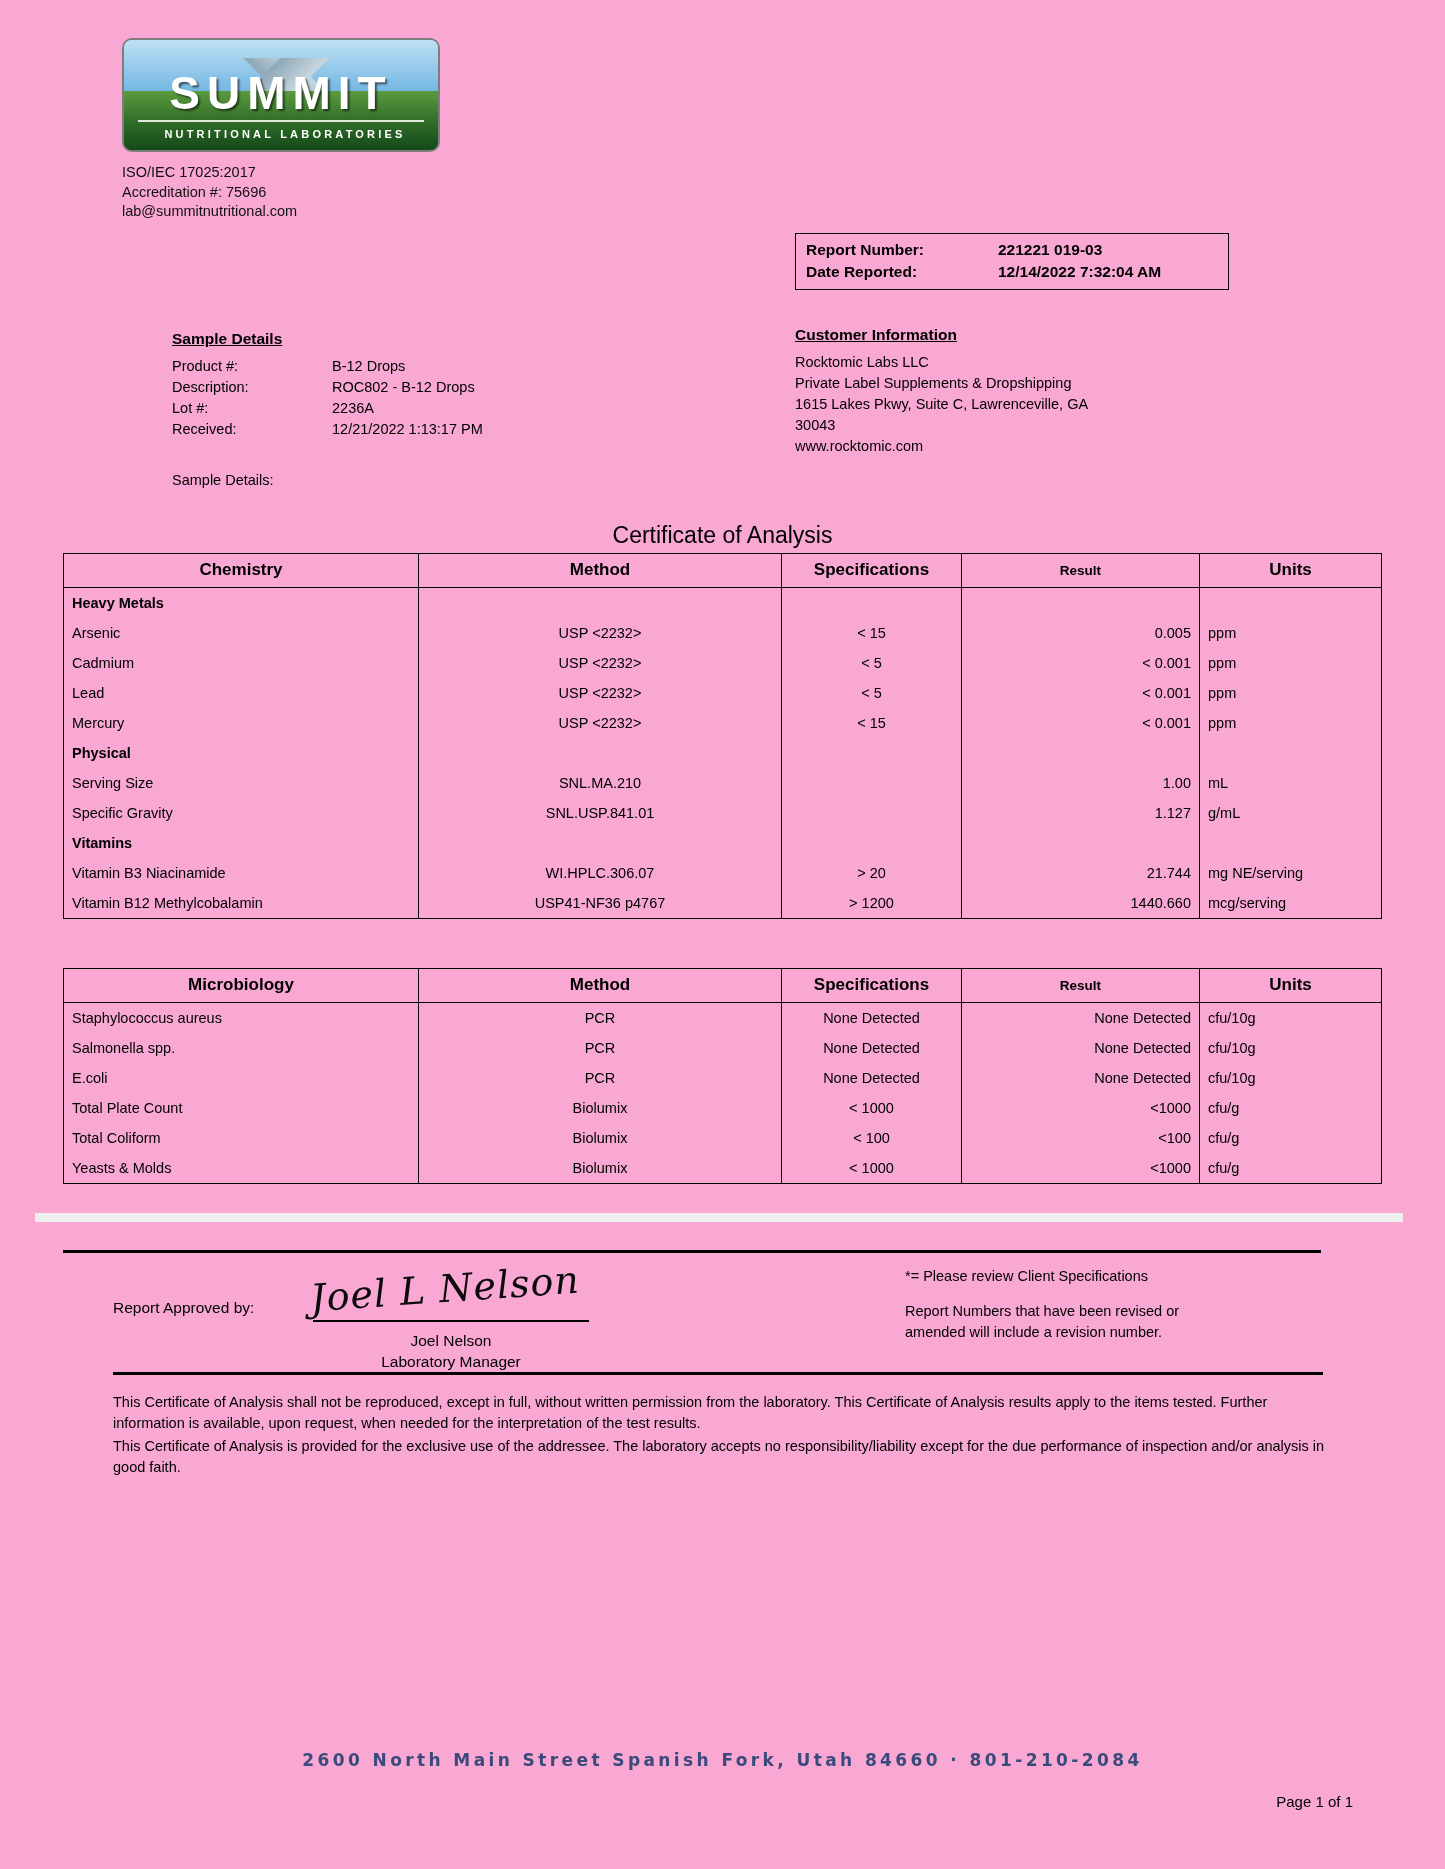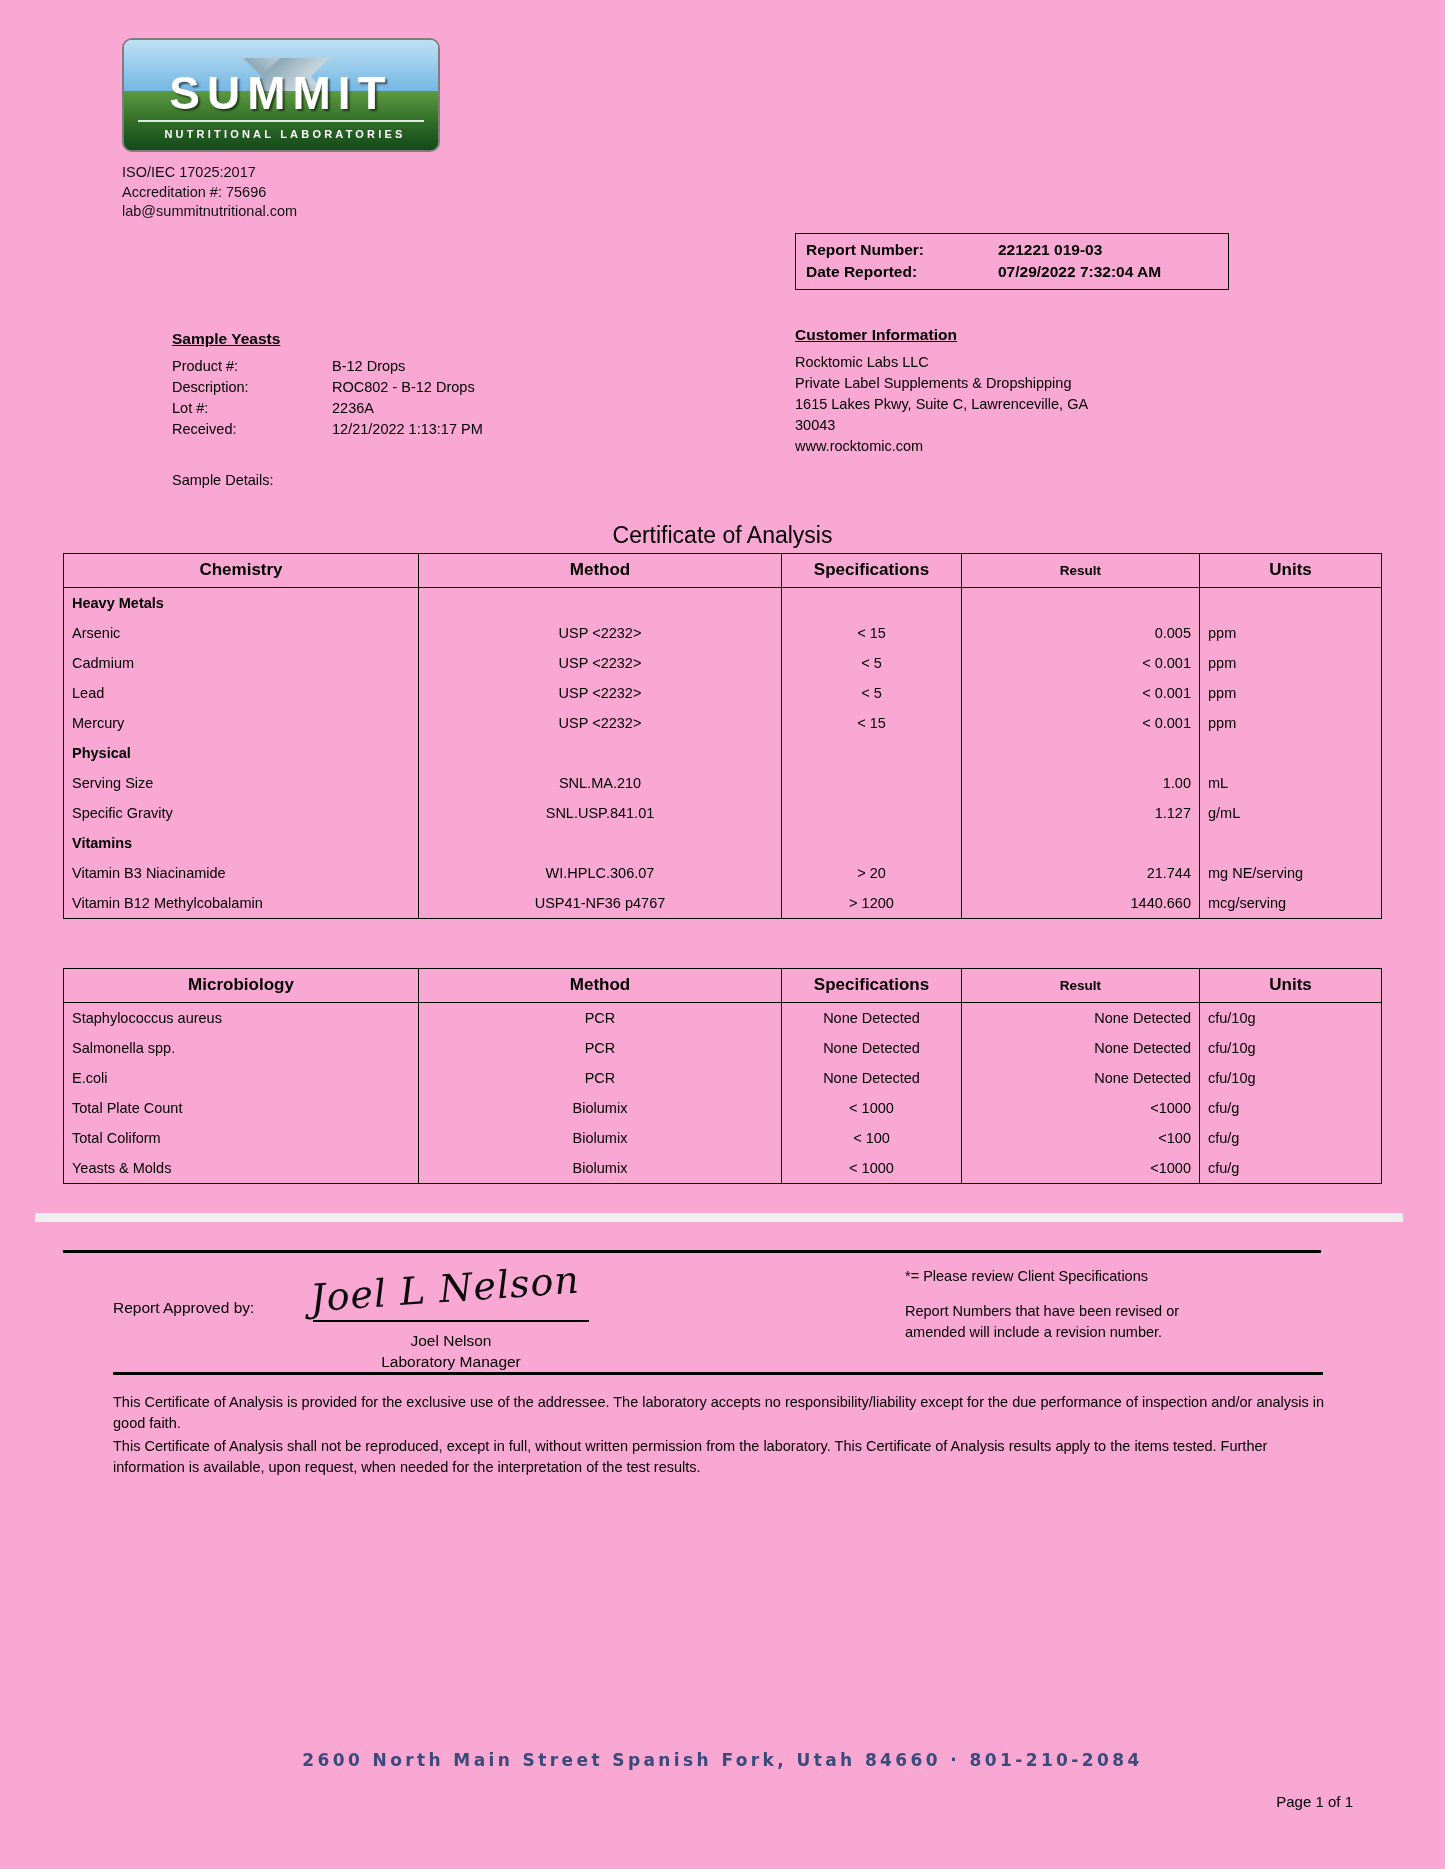--- a/index.html
+++ b/index.html
@@ -248,26 +248,26 @@
     <div>lab@summitnutritional.com</div>
   </div>
 
   <div class="report-box">
     <div class="row">
       <div class="lbl">Report Number:</div>
       <div class="val">221221 019-03</div>
     </div>
     <div class="row">
       <div class="lbl">Date Reported:</div>
-      <div class="val">07/29/2022 7:32:04 AM</div>
+      <div class="val">12/14/2022 7:32:04 AM</div>
     </div>
   </div>
 
   <div class="sample-block">
-    <div class="sec-title">Sample Yeasts</div>
+    <div class="sec-title">Sample Details</div>
     <div class="kv">
       <div class="k">Product #:</div>
       <div class="v">B-12 Drops</div>
     </div>
     <div class="kv">
       <div class="k">Description:</div>
       <div class="v">ROC802 - B-12 Drops</div>
     </div>
     <div class="kv">
       <div class="k">Lot #:</div>
@@ -470,20 +470,20 @@
   </div>
 
   <div class="note-right">
     <div class="star">*= Please review Client Specifications</div>
     <div>Report Numbers that have been revised or amended will include a revision number.</div>
   </div>
 
   <div class="sig-rule-bottom" style="top:1372px;"></div>
 
   <div class="disclaimer">
+    <p>This Certificate of Analysis shall not be reproduced, except in full, without written permission from the laboratory. This Certificate of Analysis results apply to the items tested. Further information is available, upon request, when needed for the interpretation of the test results.</p>
     <p>This Certificate of Analysis is provided for the exclusive use of the addressee. The laboratory accepts no responsibility/liability except for the due performance of inspection and/or analysis in good faith.</p>
-    <p>This Certificate of Analysis shall not be reproduced, except in full, without written permission from the laboratory. This Certificate of Analysis results apply to the items tested. Further information is available, upon request, when needed for the interpretation of the test results.</p>
   </div>
 
   <div class="footer-address">2600 North Main Street Spanish Fork, Utah  84660 · 801-210-2084</div>
   <div class="page-num">Page 1 of 1</div>
 
 </div>
 
 </body></html>

